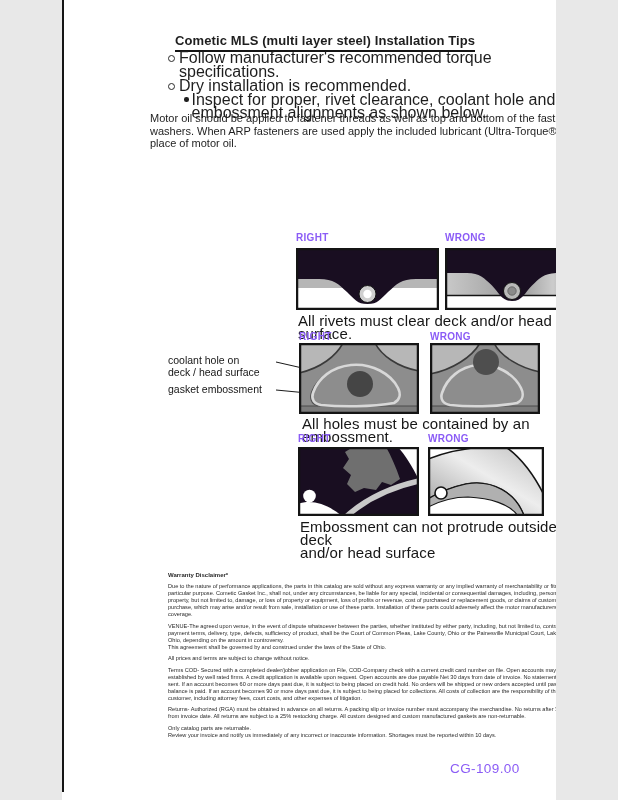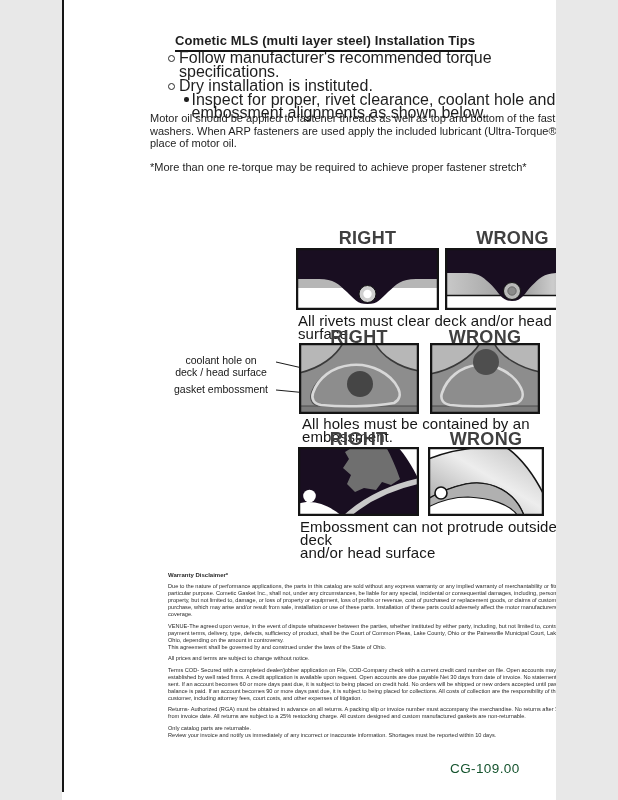--- a/index.html
+++ b/index.html
@@ -13,63 +13,62 @@
   .title{left:113px;top:33px;font-size:13px;font-weight:bold;letter-spacing:0.1px;}
   .title span{display:inline-block;border-bottom:2px solid #151515;padding-bottom:2px;}
   .tips{left:106px;top:51px;width:412px;font-size:16px;line-height:14px;}
   .tip-line{display:flex;align-items:flex-start;}
   .tip-marker{width:5px;height:5px;border:1px solid #2a2a2a;border-radius:50%;margin:4px 4px 0 0;flex:0 0 auto;}
   .sub-tips{margin-left:16px;line-height:13px;}
   .sub-marker{width:4.5px;height:4.5px;background:#1e1e1e;border-radius:50%;margin:4px 3px 0 0;flex:0 0 auto;}
   .diesel{left:88px;top:112px;width:430px;font-size:11px;line-height:12.5px;}
   .diesel h3{font-size:12.5px;font-weight:bold;margin:0 0 7px 0;}
   .diesel p{margin:0 0 11px 0;}
-  .rw-label{font-weight:bold;font-size:18px;text-align:center;letter-spacing:0.3px;color:#404040;line-height:14px;}
+  .rw-label{font-weight:bold;font-size:10px;letter-spacing:0.3px;color:#8b5cf6;line-height:14px;}
   .caption{font-size:15px;color:#161616;white-space:pre-line;line-height:13px;letter-spacing:0.1px;}
   .row1{left:234px;top:231px;width:290px;height:98px;}
   .row2{left:106px;top:330px;width:420px;height:102px;}
   .row3{left:236px;top:431px;width:290px;height:114px;}
-  .callout{font-size:10.5px;line-height:12px;text-align:center;white-space:pre-line;color:#161616;}
+  .callout{font-size:10.5px;line-height:12px;text-align:left;white-space:pre-line;color:#161616;}
   .legal{left:106px;top:572px;width:412px;font-size:5.6px;line-height:7px;color:#2a2a2a;}
   .legal h4{font-size:6px;margin:0 0 4px 0;font-weight:bold;}
   .legal p{margin:0 0 4.5px 0;white-space:pre-line;}
-  .page-num{left:388px;top:761px;font-size:13.5px;letter-spacing:0.4px;color:#14532d;}
+  .page-num{left:388px;top:761px;font-size:13.5px;letter-spacing:0.4px;color:#8b5cf6;}
   svg{display:block;}
 </style>
 </head>
 <body>
 
 <div class="page" style="--ink: #1e1e1e;">
 
   <div class="abs edge-line"></div>
 
   <div class="abs title">
     <span>Cometic MLS (multi layer steel) Installation Tips</span>
   </div>
 
   <div class="abs tips">
     <div class="tip-line">
       <span class="tip-marker"></span>
       <span>Follow manufacturer's recommended torque specifications.</span>
     </div>
     <div class="tip-line">
       <span class="tip-marker"></span>
-      <span>Dry installation is instituted.</span>
+      <span>Dry installation is recommended.</span>
     </div>
     <div class="sub-tips">
       <div class="tip-line">
         <span class="sub-marker"></span>
         <span>Inspect for proper, rivet clearance, coolant hole and embossment alignments as shown below.</span>
       </div>
     </div>
   </div>
 
   <div class="abs diesel">
     <p>Motor oil should be applied to fastener threads as well as top and bottom of the fastener washers. When ARP fasteners are used apply the included lubricant (Ultra-Torque®) in place of motor oil.</p>
-    <p>*More than one re-torque may be required to achieve proper fastener stretch*</p>
   </div>
 
   <div class="abs row1">
     <div class="abs rw-label" style="left:0;top:0;width:143px;">RIGHT</div>
     <div class="abs rw-label" style="left:149px;top:0;width:135px;">WRONG</div>
 
     <svg class="abs" style="left:0;top:17px;" width="143" height="62" viewBox="0 0 143 62">
       <rect width="143" height="62" fill="#ffffff"></rect>
       <rect x="0" y="31" width="143" height="9" fill="#b6b6b6"></rect>
       <path d="M0,0 H143 V31 H120 C105,31 101,36 92,44 C84,51.5 82,56 71.5,56 C61,56 59,51.5 51,44 C42,36 38,31 23,31 H0 Z" fill="#190e21"></path>

